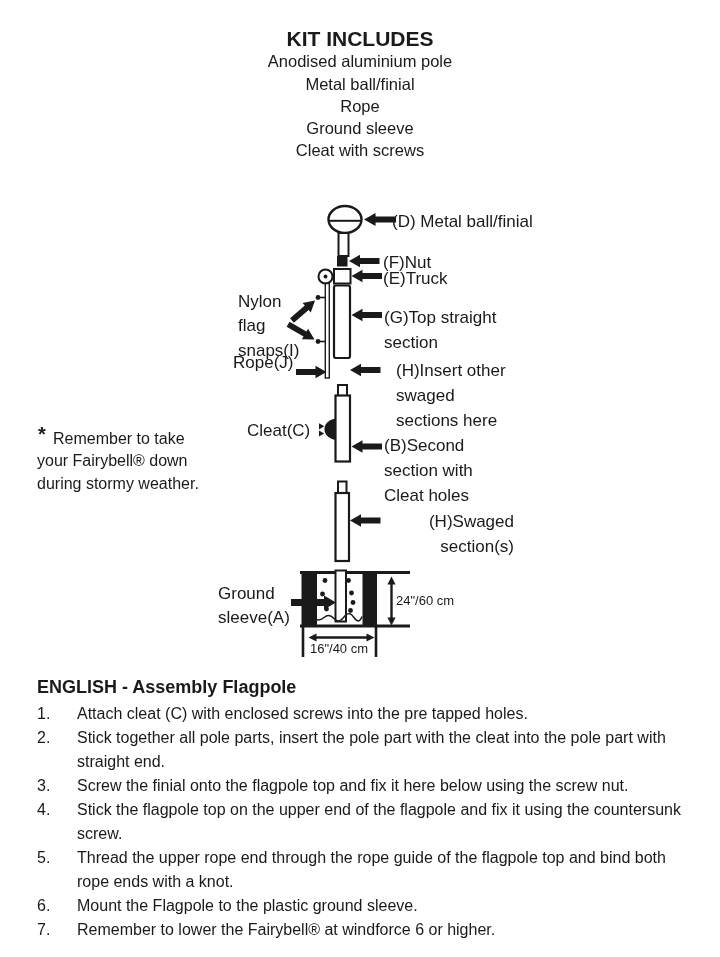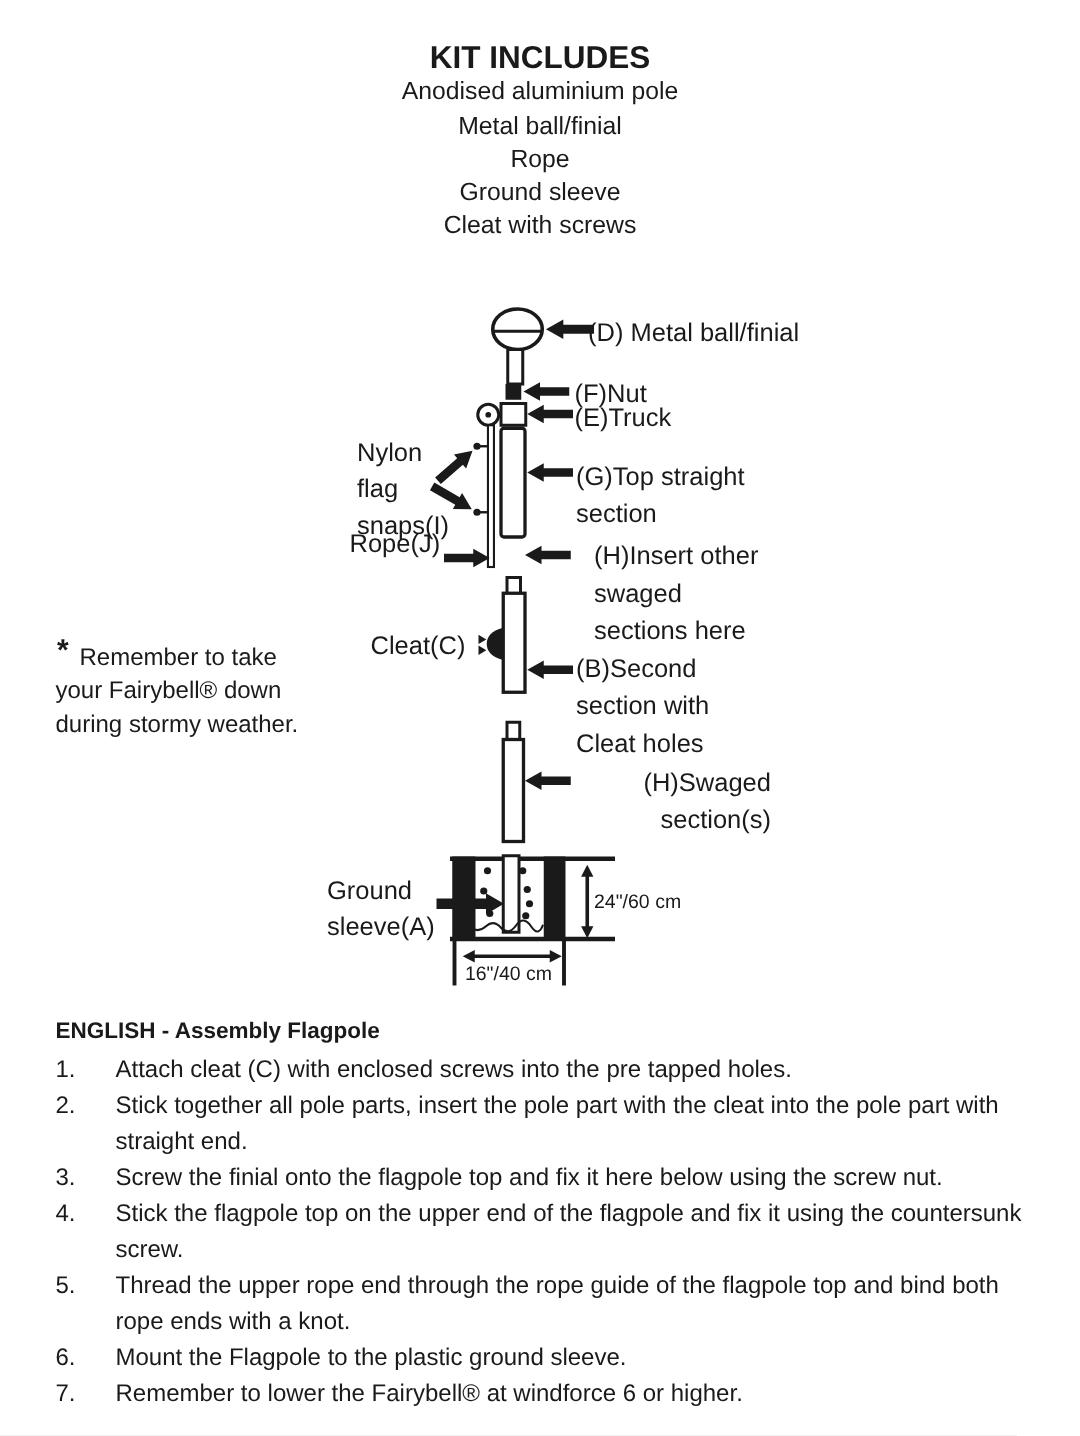--- a/index.html
+++ b/index.html
@@ -16,21 +16,21 @@
   .lbl.wrap{white-space:normal;}
   .lbl .ln{display:block;}
   .lbl-nylon{line-height:24.3px;}
   .lbl-ground{line-height:24px;}
   .dim{position:absolute;font-size:13px;line-height:14px;white-space:nowrap;}
   .dim-w{text-align:center;}
   .note{position:absolute;left:37px;top:428px;width:166px;font-size:16px;
         line-height:22.3px;text-indent:16px;}
   .note-mark{position:absolute;left:38px;top:423px;font-size:20px;font-weight:bold;}
   .instructions{position:absolute;left:37px;top:676px;width:652px;}
-  .instr-heading{font-weight:bold;font-size:15px;line-height:23px;margin-bottom:3px;}
+  .instr-heading{font-weight:bold;font-size:18px;line-height:23px;margin-bottom:3px;}
   .step{display:grid;grid-template-columns:40px 611px;font-size:16px;line-height:24px;}
 </style>
 </head>
 <body>
 
 <div class="page">
 
   <div class="kit">
     <div class="kit-title">KIT INCLUDES</div>
     <div>Anodised aluminium pole</div>

